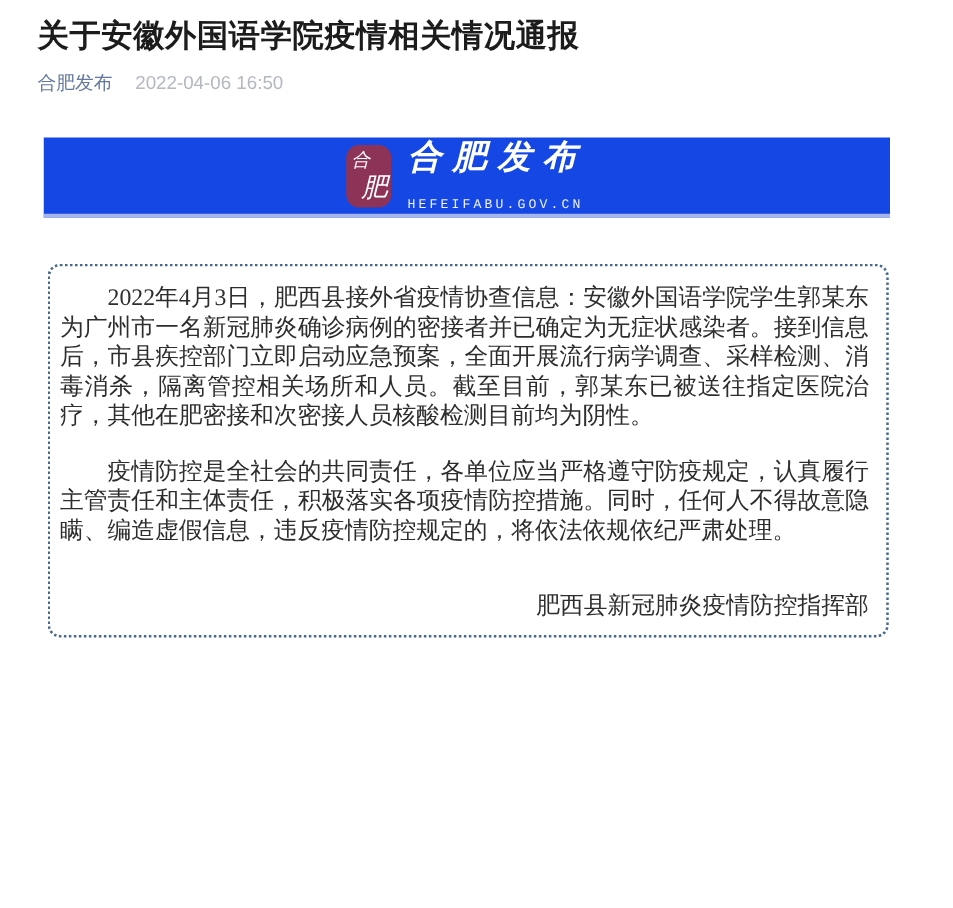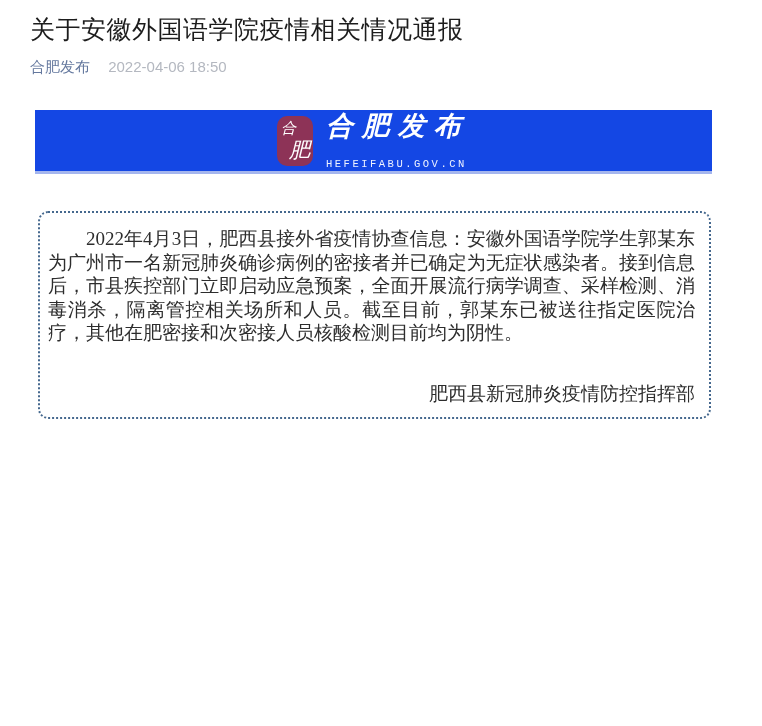--- a/index.html
+++ b/index.html
@@ -11,21 +11,21 @@
   .page {
     width: 762px;
     box-sizing: border-box;
     padding: 14px 30px 11px 30px;
     background: #ffffff;
   }
   .article-title {
     margin: 0;
     font-size: 25px;
     line-height: 31px;
-    font-weight: normal;
+    font-weight: bold;
     color: #1c1c1c;
     letter-spacing: 0.5px;
   }
   .meta-row {
     margin-top: 12px;
     font-size: 15px;
     line-height: 20px;
   }
   .source-name {
     color: #64789e;
@@ -115,35 +115,36 @@
 </style>
 </head>
 <body>
 
 <div class="page">
 
   <h1 class="article-title">关于安徽外国语学院疫情相关情况通报</h1>
 
   <div class="meta-row">
     <span class="source-name">合肥发布</span>
-    <span class="publish-time">2022-04-06 18:50</span>
+    <span class="publish-time">2022-04-06 16:50</span>
   </div>
 
   <div class="banner">
     <div class="seal">
       <span class="seal-char-top">合</span>
       <span class="seal-char-bottom">肥</span>
     </div>
     <div class="banner-textcol">
       <div class="banner-brand">合肥发布</div>
       <div class="banner-domain">HEFEIFABU.GOV.CN</div>
     </div>
   </div>
 
   <div class="notice-box">
     <p>2022年4月3日，肥西县接外省疫情协查信息：安徽外国语学院学生郭某东为广州市一名新冠肺炎确诊病例的密接者并已确定为无症状感染者。接到信息后，市县疾控部门立即启动应急预案，全面开展流行病学调查、采样检测、消毒消杀，隔离管控相关场所和人员。截至目前，郭某东已被送往指定医院治疗，其他在肥密接和次密接人员核酸检测目前均为阴性。</p>
+    <p>疫情防控是全社会的共同责任，各单位应当严格遵守防疫规定，认真履行主管责任和主体责任，积极落实各项疫情防控措施。同时，任何人不得故意隐瞒、编造虚假信息，违反疫情防控规定的，将依法依规依纪严肃处理。</p>
 
     <div class="signature-block">
       <div>肥西县新冠肺炎疫情防控指挥部</div>
     </div>
   </div>
 
 </div>
 
 </body></html>

